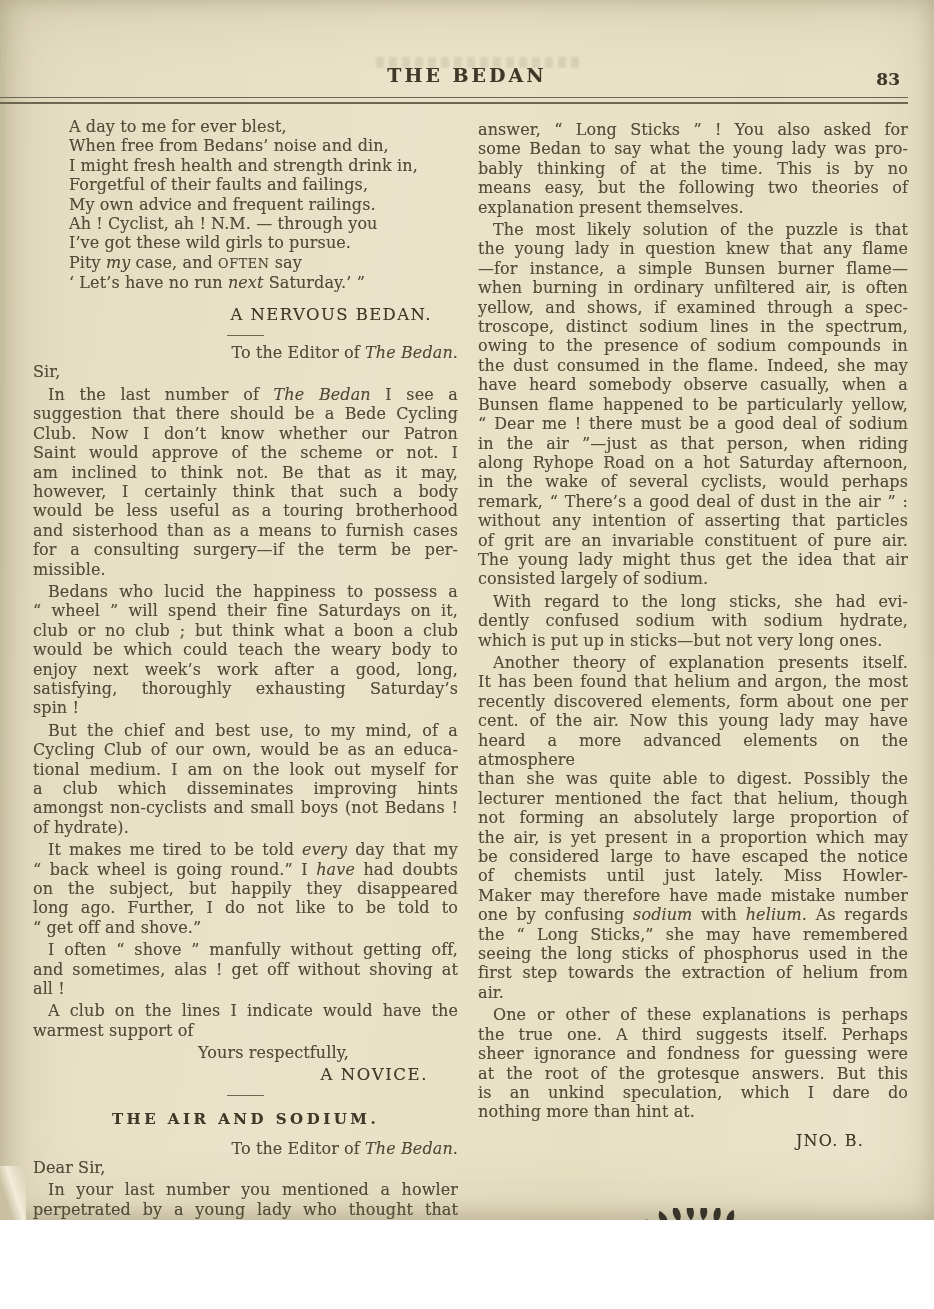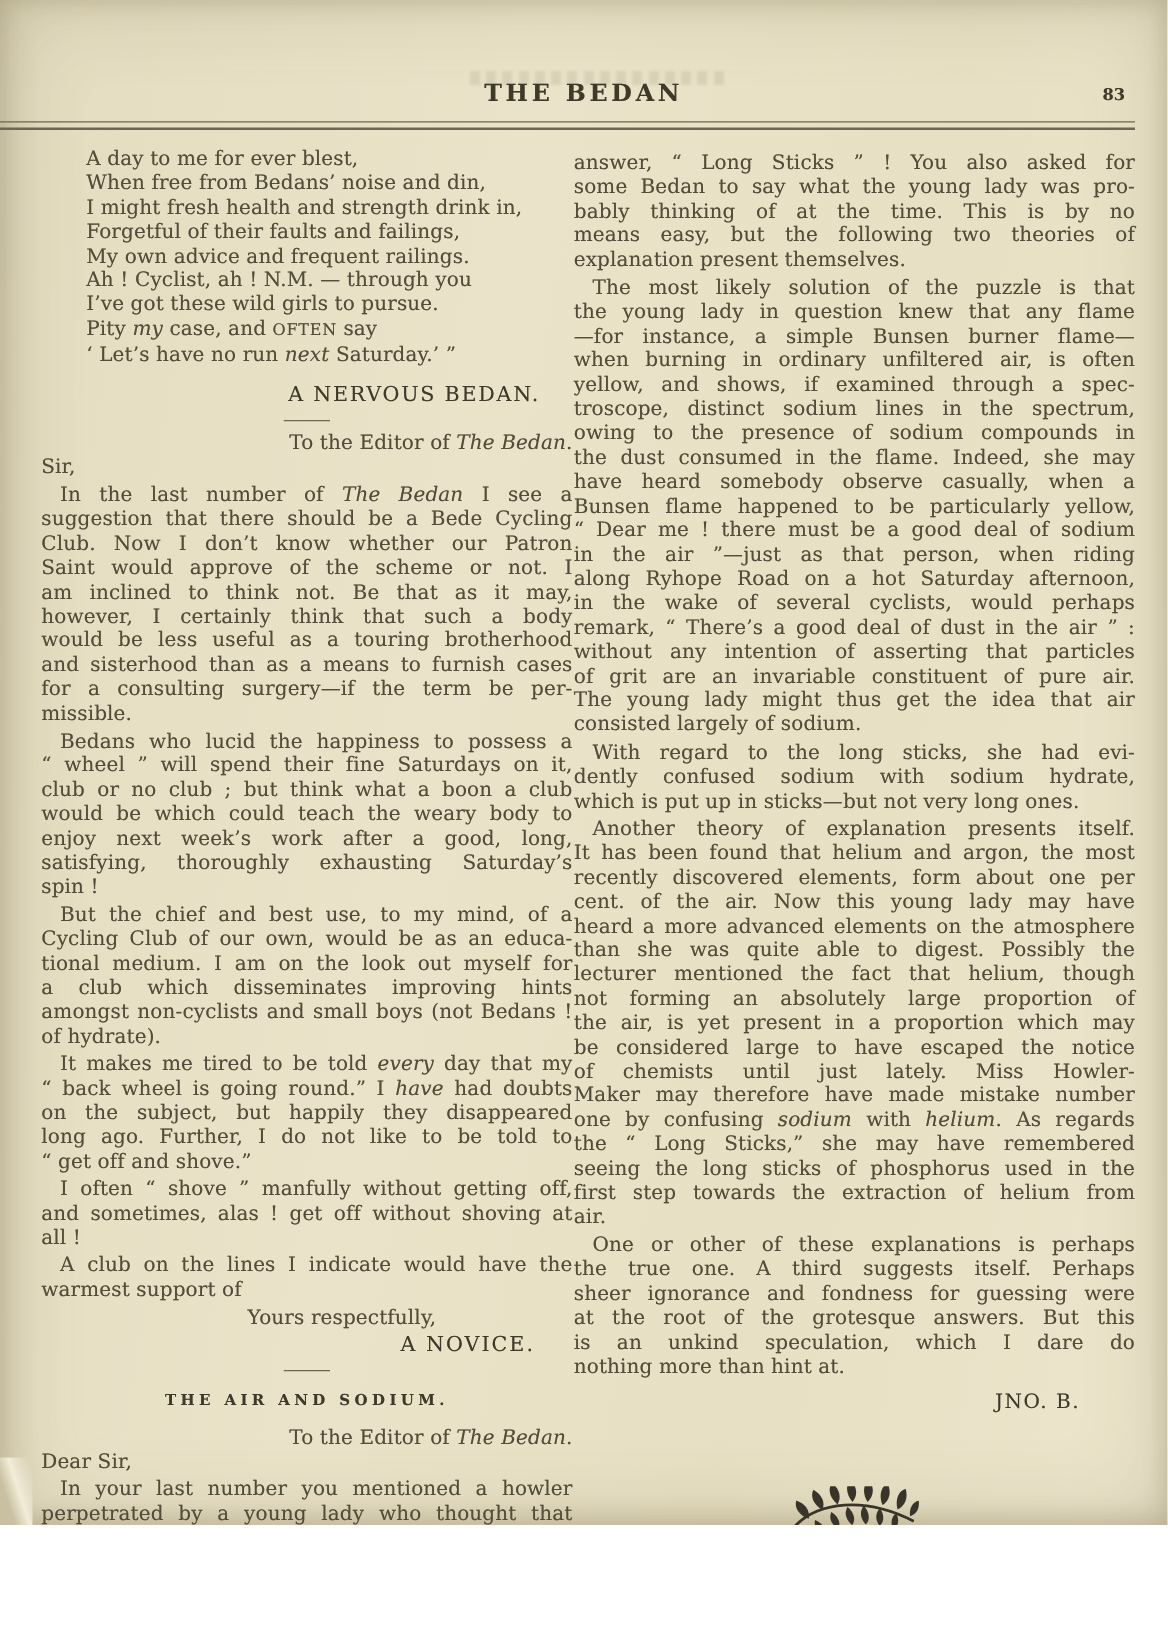--- a/index.html
+++ b/index.html
@@ -12,40 +12,40 @@
     font-family:"DejaVu Serif","Liberation Serif",serif;
     color:var(--ink);
     box-shadow:inset 0 0 70px rgba(96,84,52,.20),
                inset 10px 0 22px rgba(96,84,52,.13),
                inset -6px 0 16px rgba(96,84,52,.09),
                inset 0 -8px 18px rgba(96,84,52,.08);
     text-shadow:0 0 .4px rgba(80,70,45,.45);
   }
   .header{position:relative;padding-top:64px;}
   .title{text-align:center;font-size:19px;font-weight:bold;letter-spacing:3px;color:var(--heading);}
-  .pagenum{position:absolute;top:69px;right:34px;font-size:13px;font-weight:bold;color:var(--heading);}
+  .pagenum{position:absolute;top:69px;right:34px;font-size:17px;font-weight:bold;color:var(--heading);}
   .head-rule{margin:11px 26px 0 0;height:4px;border-top:1px solid var(--rule);border-bottom:2px solid var(--rule);}
-  .columns{display:flex;gap:1px;padding:13px 26px 0 33px;align-items:flex-start;}
+  .columns{display:flex;gap:20px;padding:13px 26px 0 33px;align-items:flex-start;}
   .col{font-size:16px;line-height:19.4px;letter-spacing:.1px;}
   .col.left{flex:0 0 425px;width:425px;}
   .col.right{flex:1;min-width:0;}
   .line{text-align:justify;text-align-last:justify;text-justify:inter-word;}
   .line.last{text-align-last:left;}
   .line.first{text-indent:15px;}
   .poem{margin-left:36px;}
   .poem .line{text-align:left;text-align-last:auto;}
   .sc{font-size:.8em;letter-spacing:.6px;}
   .sig-right{text-align:right;padding-right:26px;letter-spacing:1.4px;margin-top:12px;font-size:16.5px;color:var(--heading);}
   .divider{width:37px;border-top:1px solid var(--rule);margin:11px auto 7px;}
   .center-line{text-align:right;}
   .salutation{text-align:left;}
   .para{margin-top:3px;}
   .closing{text-align:center;padding-left:56px;margin-top:3px;}
   .sig-novice{text-align:right;padding-right:30px;letter-spacing:1.6px;font-size:16.5px;margin-top:2px;color:var(--heading);}
-  .heading-caps{text-align:center;font-size:12px;font-weight:bold;letter-spacing:3.5px;color:var(--heading);margin:14px 0 9px;}
+  .heading-caps{text-align:center;font-size:15px;font-weight:bold;letter-spacing:3.5px;color:var(--heading);margin:14px 0 9px;}
   .sub-head{margin-top:5px;}
   .sig-jno{text-align:right;padding-right:44px;margin-top:9px;letter-spacing:1.2px;color:var(--heading);}
   .ornament{width:104px;margin:58px auto 0;color:#39342a;}
   .ornament svg{display:block;}
   .ghost{position:absolute;filter:blur(1.2px);
     background:repeating-linear-gradient(90deg,rgba(110,100,75,.38) 0 8px,rgba(110,100,75,0) 8px 13px);}
   .ghost.top{left:376px;top:57px;width:208px;height:11px;opacity:.35;}
   .ghost.bottom{left:556px;top:1243px;width:330px;height:9px;opacity:.4;}
   .corner-wedge{position:absolute;left:0;bottom:0;width:26px;height:54px;
     background:linear-gradient(72deg,#c9c0a2 0 28%,#f2ecd9 55%,rgba(242,236,217,0) 92%);}

